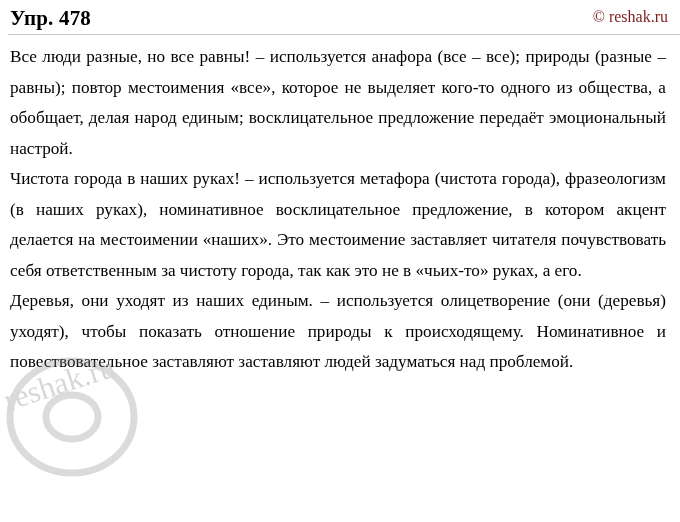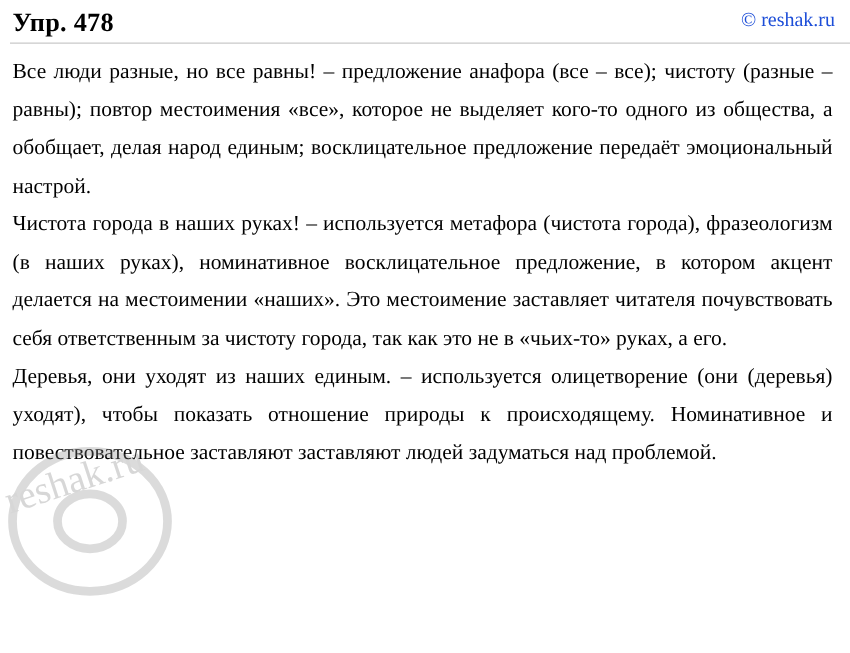--- a/index.html
+++ b/index.html
@@ -33,21 +33,21 @@
     font-size: 21px;
     font-weight: bold;
     font-family: "Liberation Serif", serif;
     letter-spacing: 0.2px;
   }
   .copyright {
     position: absolute;
     right: 4px;
     top: 2px;
     font-size: 16px;
-    color: #1d4ed8;
+    color: #7f1d1d;
     font-family: "Liberation Serif", serif;
   }
   .rule {
     position: absolute;
     left: 0;
     top: 28px;
     width: 680px;
     height: 1px;
     background: #c9c9c9;
   }
@@ -95,21 +95,21 @@
 <div class="page">
 
   <div class="header-row">
     <div class="exercise-title">Упр. 478</div>
     <div class="copyright">© reshak.ru</div>
     <div class="rule"></div>
   </div>
 
   <div class="body-text">
 
-    <p class="para"><span>Все люди разные, но все равны! – предложение анафора </span><span class="it">(все – все)</span><span>; чистоту </span><span class="it">(разные – равны)</span><span>; повтор местоимения «все», которое не выделяет кого-то одного из общества, а обобщает, делая народ единым; восклицательное предложение передаёт эмоциональный настрой.</span></p>
+    <p class="para"><span>Все люди разные, но все равны! – используется анафора </span><span class="it">(все – все)</span><span>; природы </span><span class="it">(разные – равны)</span><span>; повтор местоимения «все», которое не выделяет кого-то одного из общества, а обобщает, делая народ единым; восклицательное предложение передаёт эмоциональный настрой.</span></p>
 
     <p class="para"><span>Чистота города в наших руках! – используется метафора </span><span class="it">(чистота города)</span><span>, фразеологизм </span><span class="it">(в наших руках)</span><span>, номинативное восклицательное предложение, в котором акцент делается на местоимении «наших». Это местоимение заставляет читателя почувствовать себя ответственным за чистоту города, так как это не в «чьих-то» руках, а его.</span></p>
 
     <p class="para"><span>Деревья, они уходят из наших единым. – используется олицетворение </span><span class="it">(они (деревья) уходят)</span><span>, чтобы показать отношение природы к происходящему. Номинативное и повествовательное заставляют заставляют людей задуматься над проблемой.</span></p>
 
   </div>
 
   <div class="watermark">
     <svg class="wm-svg" viewBox="0 0 220 150" xmlns="http://www.w3.org/2000/svg">
       <ellipse cx="72" cy="72" rx="62" ry="56" fill="none" stroke="#8a8a8a" stroke-width="7"></ellipse>

